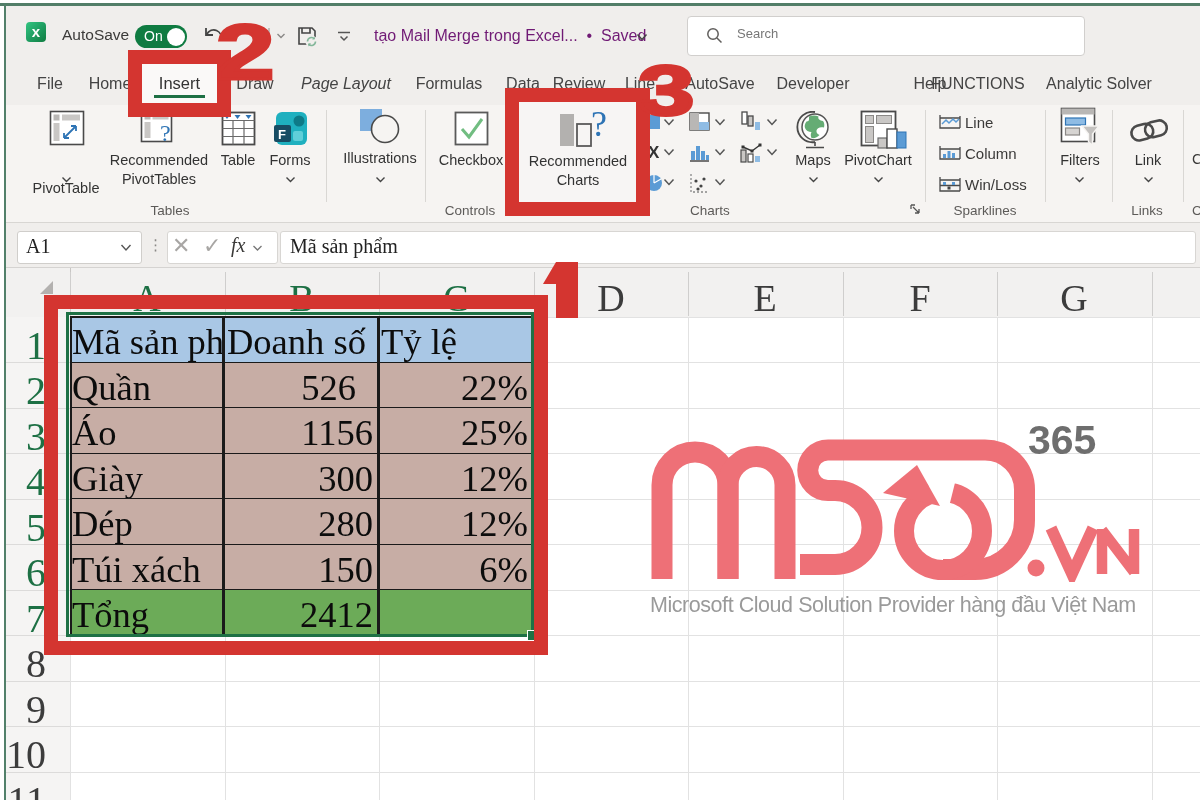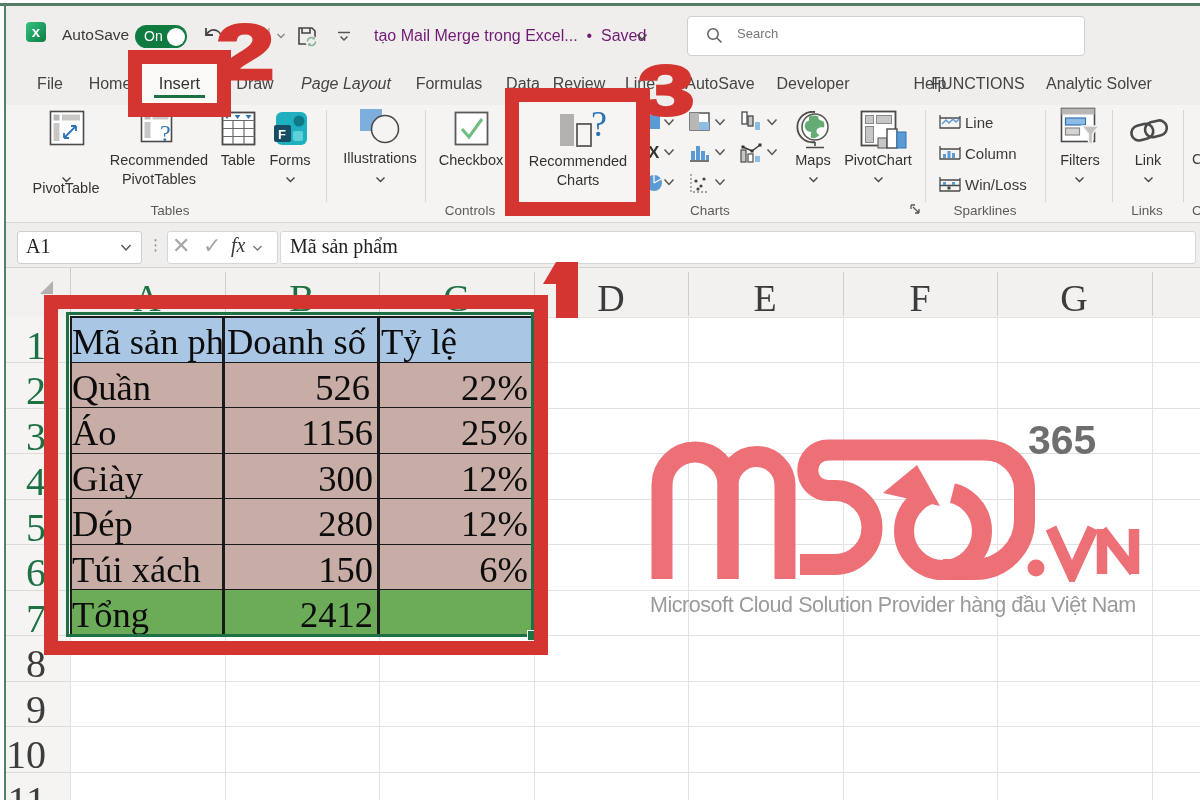--- a/index.html
+++ b/index.html
@@ -408,21 +408,21 @@
     <div class="abs" style="left:70px;top:317.0px;width:155px;height:45.5px;background:#a9c7e5;"></div>
     <div class="cell" style="left:70px;top:318.0px;width:153px;height:45.5px;line-height:47.5px;text-align:left;padding-left:2px;">Mã sản phẩm</div>
     <div class="abs" style="left:225px;top:317.0px;width:154px;height:45.5px;background:#a9c7e5;"></div>
     <div class="cell" style="left:225px;top:318.0px;width:152px;height:45.5px;line-height:47.5px;text-align:left;padding-left:2px;">Doanh số</div>
     <div class="abs" style="left:379px;top:317.0px;width:155px;height:45.5px;background:#a9c7e5;"></div>
     <div class="cell" style="left:379px;top:318.0px;width:153px;height:45.5px;line-height:47.5px;text-align:left;padding-left:2px;">Tỷ lệ</div>
     <div class="abs" style="left:70px;top:361.5px;width:465px;height:2px;background:#1a1a1a;"></div>
     <div class="abs" style="left:70px;top:362.5px;width:155px;height:45.5px;background:#c7ada5;"></div>
     <div class="cell" style="left:70px;top:363.5px;width:153px;height:45.5px;line-height:47.5px;text-align:left;padding-left:2px;">Quần</div>
     <div class="abs" style="left:225px;top:362.5px;width:154px;height:45.5px;background:#c7ada5;"></div>
-    <div class="cell" style="left:222px;top:363.5px;width:148px;height:45.5px;line-height:47.5px;text-align:right;padding-right:11px;">526</div>
+    <div class="cell" style="left:208px;top:363.5px;width:148px;height:45.5px;line-height:47.5px;text-align:right;padding-right:11px;">526</div>
     <div class="abs" style="left:379px;top:362.5px;width:155px;height:45.5px;background:#c7ada5;"></div>
     <div class="cell" style="left:379px;top:363.5px;width:149px;height:45.5px;line-height:47.5px;text-align:right;padding-right:6px;">22%</div>
     <div class="abs" style="left:70px;top:407.0px;width:465px;height:2px;background:#1a1a1a;"></div>
     <div class="abs" style="left:70px;top:408.0px;width:155px;height:45.5px;background:#c7ada5;"></div>
     <div class="cell" style="left:70px;top:409.0px;width:153px;height:45.5px;line-height:47.5px;text-align:left;padding-left:2px;">Áo</div>
     <div class="abs" style="left:225px;top:408.0px;width:154px;height:45.5px;background:#c7ada5;"></div>
     <div class="cell" style="left:225px;top:409.0px;width:148px;height:45.5px;line-height:47.5px;text-align:right;padding-right:6px;">1156</div>
     <div class="abs" style="left:379px;top:408.0px;width:155px;height:45.5px;background:#c7ada5;"></div>
     <div class="cell" style="left:379px;top:409.0px;width:149px;height:45.5px;line-height:47.5px;text-align:right;padding-right:6px;">25%</div>
     <div class="abs" style="left:70px;top:452.5px;width:465px;height:2px;background:#1a1a1a;"></div>

